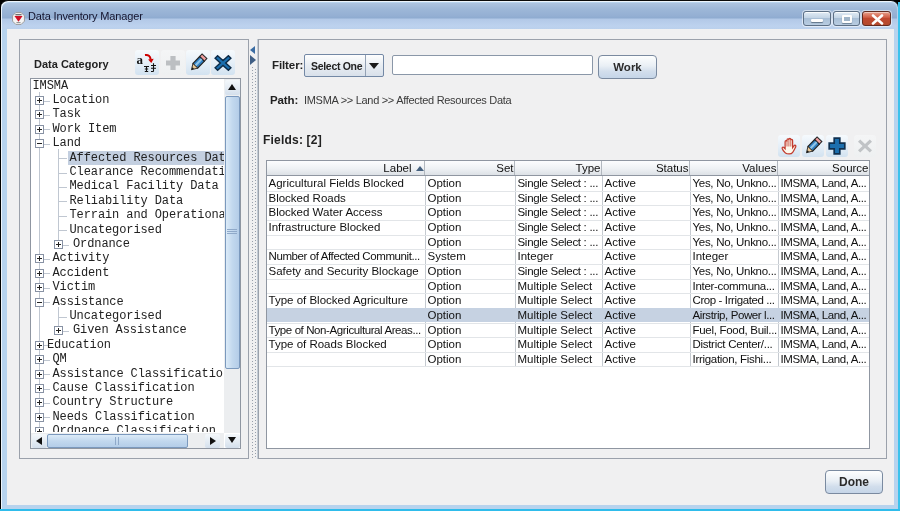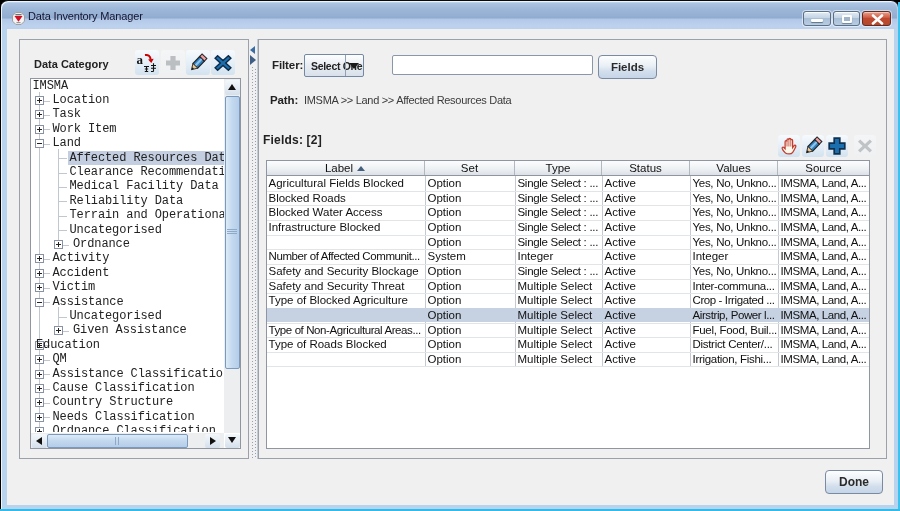--- a/index.html
+++ b/index.html
@@ -51,37 +51,37 @@
 .sel-t { background:#c3cfe0; padding:0 2px; margin-left:-2px; }
 .sbtn { position:absolute; border-radius:2px;
   background:linear-gradient(180deg,#f4f8fb 0%,#e2eaf2 60%,#d3dfec 100%); }
 .arr { position:absolute; width:0; height:0; }
 .vthumb { position:absolute; border:1px solid #7b99bd; border-radius:2px;
   background:linear-gradient(90deg,#dcebf8 0%,#c2d8ee 50%,#b4cde8 100%); }
 .hthumb { position:absolute; border:1px solid #7b99bd; border-radius:2px;
   background:linear-gradient(180deg,#dcebf8 0%,#c2d8ee 50%,#b4cde8 100%); }
 .sbtrack { position:absolute; background:#eceef0; }
 .blabel { font-weight:bold; font-size:11.5px; color:#222; position:absolute; letter-spacing:-0.1px; }
-#combo { position:absolute; left:297px; top:24.5px; width:60px; height:23px; border:1px solid #7388a5; border-radius:2px;
+#combo { position:absolute; left:297px; top:24.5px; width:80px; height:23px; border:1px solid #7388a5; border-radius:2px;
   background:linear-gradient(180deg,#fefefe 0%,#e8edf2 50%,#d8e0ea 100%); }
 #combo .ctext { position:absolute; left:6px; top:5px; font-size:10.5px; font-weight:bold; color:#222; letter-spacing:-0.3px; }
 #combo .cdiv { position:absolute; right:17px; top:0; width:1px; height:21px; background:#93a1b4; }
 #combo .carr { position:absolute; right:4px; top:8px; width:0; height:0;
   border-left:5px solid transparent; border-right:5px solid transparent; border-top:6px solid #1a1a1a; }
 #filter-input { position:absolute; left:384.5px; top:26px; width:201px; height:20px; border:1px solid #8a97a8; border-radius:2px; background:#fff; }
 .nbtn { position:absolute; border:1px solid #7a8aa0; border-radius:4px;
   background:linear-gradient(180deg,#fdfefe 0%,#e9eff5 45%,#d2deec 70%,#c5d5e8 100%);
   font-weight:bold; font-size:11.5px; color:#2b2b2b; text-align:center; }
 #path-label { left:263px; top:65px; }
 #path-value { position:absolute; left:297px; top:65px; font-size:11px; letter-spacing:-0.3px; color:#3a3a3a; }
 #fields-label { left:256px; top:103.5px; font-size:12px; letter-spacing:0.2px; }
 #tablebox { position:absolute; left:258.5px; top:131px; width:604px; height:289px; border:1px solid #8f96a1; background:#fff; }
 #thead { position:absolute; left:0; top:0; width:602px; height:15px;
   background:linear-gradient(180deg,#fcfdfe 0%,#eef1f4 55%,#dde1e6 100%); border-bottom:1px solid #8f96a1; }
-.th { position:absolute; top:0; height:14px; line-height:14px; text-align:center; font-size:11.5px; color:#111; border-right:1px solid #b2b8bf; }
+.th { position:absolute; top:0; height:14px; line-height:14px; text-align:right; font-size:11.5px; color:#111; border-right:1px solid #b2b8bf; }
 .sortarr { display:inline-block; width:0; height:0; border-left:4px solid transparent; border-right:4px solid transparent;
   border-bottom:5px solid #44607e; margin-left:4px; margin-bottom:1px; }
 .tr { position:absolute; left:0; width:602px; height:14.65px; }
 .tr.sel { background:#c6d2e2; }
 .td { position:absolute; top:0; height:14.65px; line-height:14.8px; font-size:11.5px; color:#111;
   padding-left:2px; overflow:hidden; white-space:nowrap; }
 .td.t1 { letter-spacing:-0.3px; }
 .td.t2 { letter-spacing:-0.4px; }
 .colline { position:absolute; top:15px; width:1px; height:190.5px; background:#c5cad0; }
 .rowline { position:absolute; left:0; width:602px; height:1px; background:#e2e5e8; }
@@ -228,21 +228,21 @@
               <i></i>
               <b></b>
             </span>
         <div class="tline" style="left:32px;top:252.0px;width:6px;height:1px;"></div>
         <div class="trow" style="left:42.0px;top:244.3px;"><span>Given Assistance</span></div>
         <span class="tg plus" style="left:4px;top:261.7px;">
               <i></i>
               <b></b>
             </span>
         <div class="tline" style="left:13px;top:266.4px;width:6px;height:1px;"></div>
-        <div class="trow" style="left:5px;top:258.7px;text-align:center;"><span>Education</span></div>
+        <div class="trow" style="left:16px;top:258.7px;text-align:center;"><span>Education</span></div>
         <span class="tg plus" style="left:4px;top:276.1px;">
               <i></i>
               <b></b>
             </span>
         <div class="tline" style="left:13px;top:280.8px;width:6px;height:1px;"></div>
         <div class="trow" style="left:21.5px;top:273.1px;"><span>QM</span></div>
         <span class="tg plus" style="left:4px;top:290.5px;">
               <i></i>
               <b></b>
             </span>
@@ -288,21 +288,21 @@
         <div class="sbtn" style="left:174px;top:354.5px;width:15px;height:14px;"></div>
         <div class="arr" style="left:179px;top:358px;border-top:4.5px solid transparent;border-bottom:4.5px solid transparent;border-left:6px solid #111;"></div>
       </div>
       <span class="blabel" style="left:265px;top:30px;">Filter:</span>
       <div id="combo">
           <span class="ctext">Select One</span>
           <div class="cdiv"></div>
           <div class="carr"></div>
         </div>
       <div id="filter-input"></div>
-      <div class="nbtn" id="applybtn">Fields</div>
+      <div class="nbtn" id="applybtn">Work</div>
       <span class="blabel" id="path-label">Path:</span>
       <span id="path-value">IMSMA &gt;&gt; Land &gt;&gt; Affected Resources Data</span>
       <span class="blabel" id="fields-label">Fields: [2]</span>
       <div class="tbtn" style="left:771px;top:106px;width:22px;height:21.5px;">
           <svg width="18" height="18" viewBox="0 0 18 18">
 <path d="M5.4,15.9 C4.2,15.0 2.7,13.1 2.2,11.5 C1.9,10.4 3.0,9.7 3.9,10.5 L5.1,11.7 L5.1,4.7 C5.1,3.2 7.0,3.2 7.0,4.7 L7.0,2.9 C7.0,1.4 8.9,1.4 8.9,2.9 L8.9,2.5 C8.9,1.0 10.8,1.0 10.8,2.5 L10.8,3.4 C10.8,2.1 12.6,2.1 12.6,3.5 L12.6,10.7 L14.0,8.8 C14.9,7.6 16.4,8.5 15.7,9.9 C14.6,12.1 13.7,14.1 12.7,15.3 C11.9,16.4 10.8,16.9 9.2,16.9 C7.6,16.9 6.5,16.8 5.4,15.9 Z" fill="#fdf8ec" stroke="#c23b2e" stroke-width="1.25"></path>
 <path d="M7.0 4.7 L7.0 9.5 M8.9 2.9 L8.9 9.5 M10.8 3.4 L10.8 9.5" stroke="#c23b2e" stroke-width="0.8" fill="none"></path>
 </svg>
         </div>
       <div class="tbtn" style="left:794.5px;top:106px;width:22px;height:21.5px;">
@@ -396,21 +396,20 @@
         <div class="tr" style="top:102.9px;">
             <span class="td" style="left:0px;width:158px;">Safety and Security Blockage</span>
             <span class="td" style="left:159px;width:89px;">Option</span>
             <span class="td t1" style="left:249px;width:86px;">Single Select : ...</span>
             <span class="td" style="left:336px;width:87px;">Active</span>
             <span class="td t1" style="left:424px;width:87px;">Yes, No, Unkno...</span>
             <span class="td t2" style="left:512px;width:89px;">IMSMA, Land, A...</span>
           </div>
         <div class="rowline" style="top:117.55px;"></div>
         <div class="tr" style="top:117.5px;">
-            <span class="td" style="left:0px;width:158px;">Safety and Security Threat</span>
             <span class="td" style="left:159px;width:89px;">Option</span>
             <span class="td" style="left:249px;width:86px;">Multiple Select</span>
             <span class="td" style="left:336px;width:87px;">Active</span>
             <span class="td t1" style="left:424px;width:87px;">Inter-communa...</span>
             <span class="td t2" style="left:512px;width:89px;">IMSMA, Land, A...</span>
           </div>
         <div class="rowline" style="top:132.20px;"></div>
         <div class="tr" style="top:132.2px;">
             <span class="td" style="left:0px;width:158px;">Type of Blocked Agriculture</span>
             <span class="td" style="left:159px;width:89px;">Option</span>

